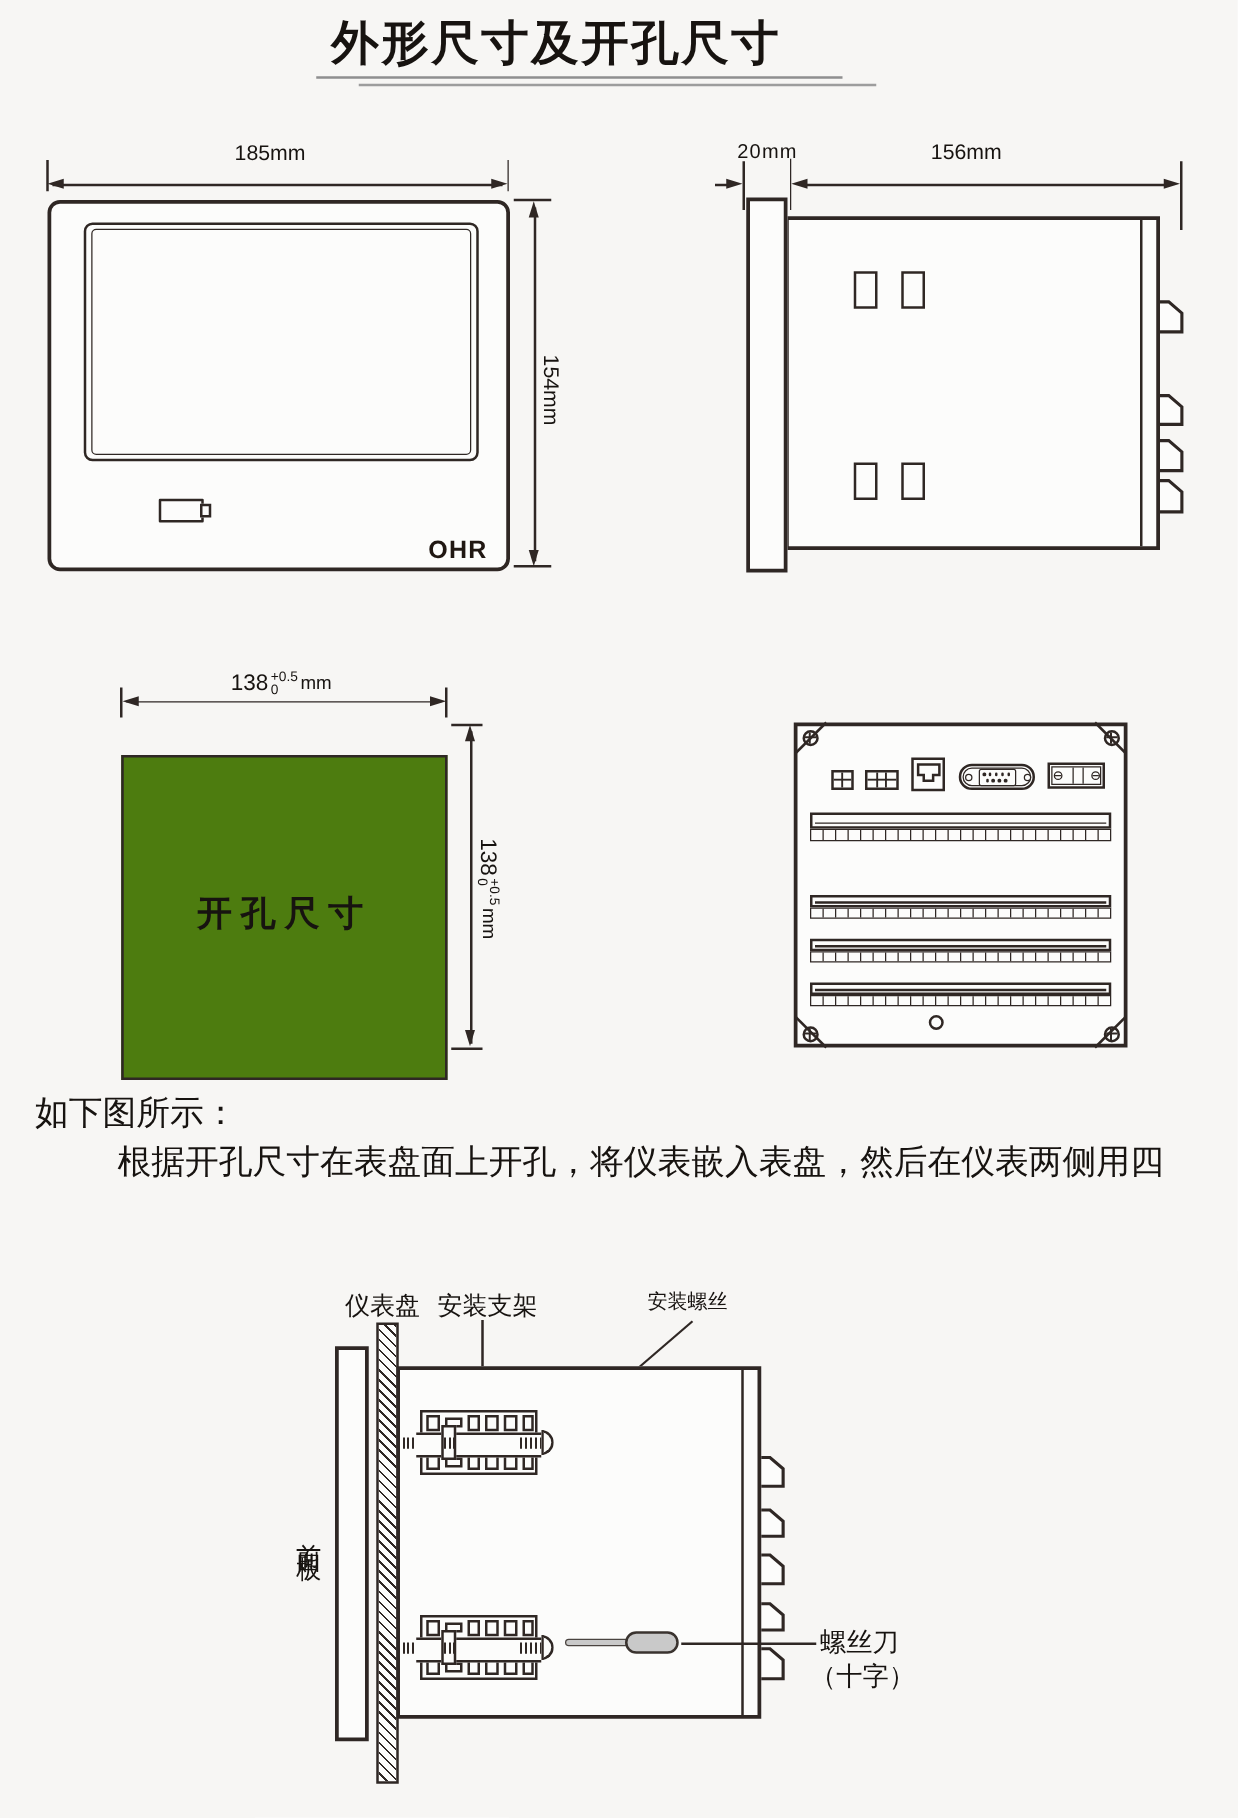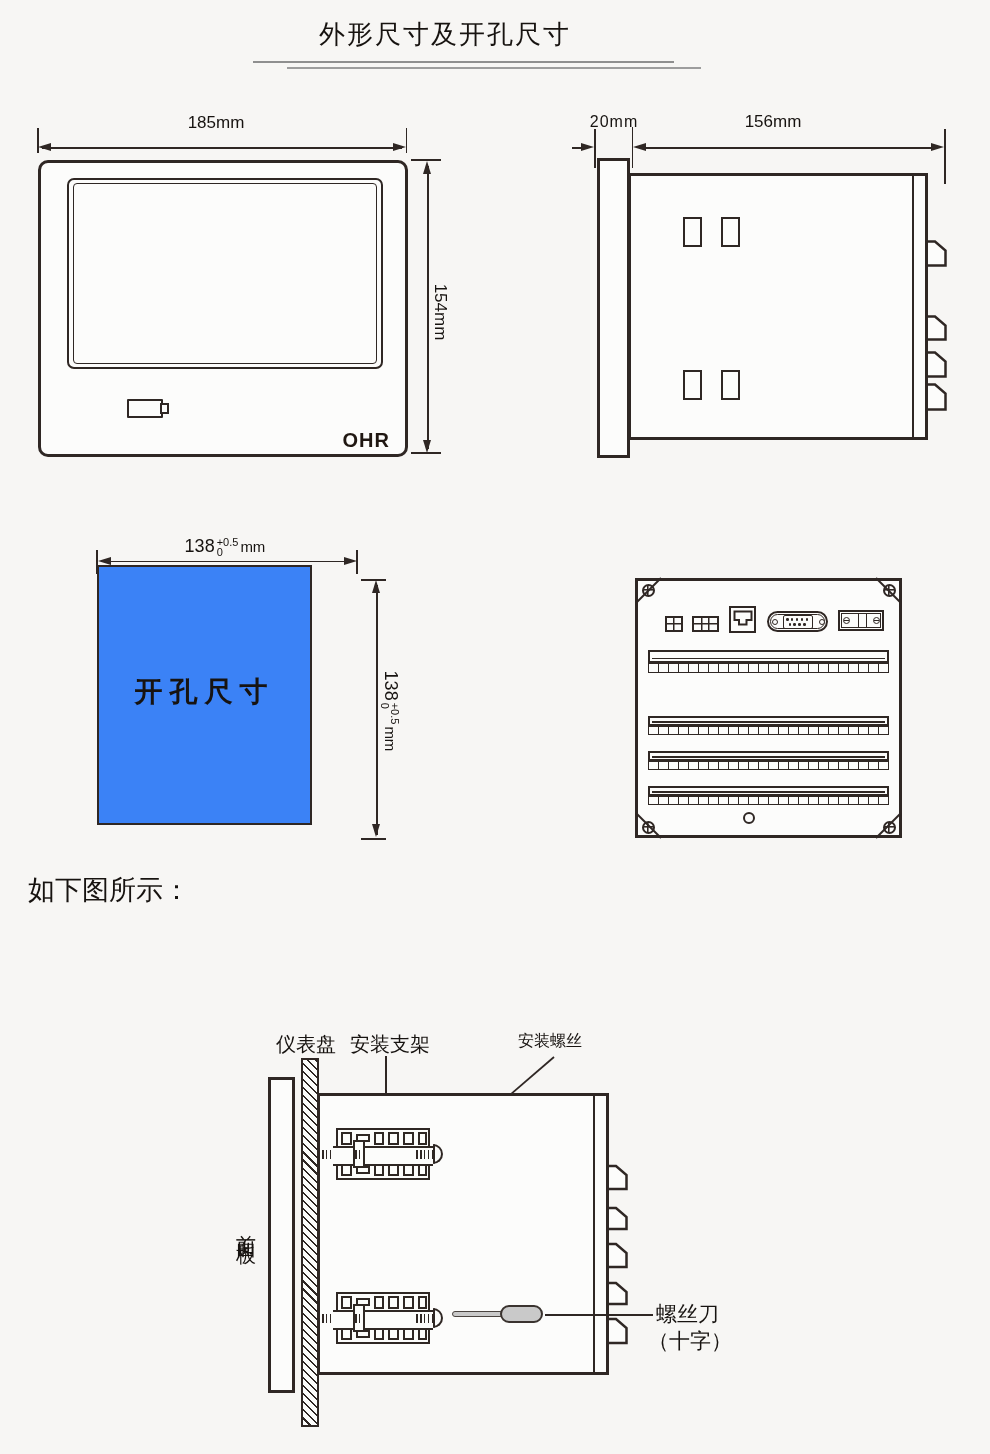--- a/index.html
+++ b/index.html
@@ -32,21 +32,21 @@
   .bc{position:absolute;border:2px solid var(--ink);background:#fcfcfb;box-sizing:border-box}
   .tol{display:inline-flex;flex-direction:column;align-items:flex-start;font-size:11px;line-height:10px;margin:0 2px;transform:translateY(1px)}
   .tol b,.tol i{font-weight:normal;font-style:normal}
   svg{position:absolute;left:0;top:0;pointer-events:none}
 </style>
 </head>
 <body>
 
 <div class="page">
 
-  <div class="t ctr" style="left:245px;top:10px;width:400px;height:48px;font-size:26px;font-weight:400;letter-spacing:2px">外形尺寸及开孔尺寸</div>
+  <div class="t ctr" style="left:245px;top:10px;width:400px;height:48px;font-size:38px;font-weight:700;letter-spacing:2px">外形尺寸及开孔尺寸</div>
   <div class="gln" style="left:253px;top:61px;width:421px;height:1.5px"></div>
   <div class="gln" style="left:287px;top:67px;width:414px;height:1.5px;background:#9d9d9d"></div>
 
   <div class="t ctr" style="left:166px;top:114px;width:100px;height:18px;font-size:17px">185mm</div>
   <div class="ln" style="left:37px;top:128px;width:1.5px;height:25px"></div>
   <div class="ln" style="left:405.5px;top:128px;width:1.5px;height:25px"></div>
   <div class="ln" style="left:42px;top:147px;width:360px;height:1.5px"></div>
   <div class="ah l" style="left:38px;top:143.2px"></div>
   <div class="ah r" style="left:393px;top:143.2px"></div>
 
@@ -90,21 +90,21 @@
         <i>0</i>
       </span>
       <span style="font-size:15px">mm</span>
   </div>
   <div class="ln" style="left:96px;top:550px;width:1.5px;height:24px"></div>
   <div class="ln" style="left:356px;top:550px;width:1.5px;height:24px"></div>
   <div class="ln" style="left:101px;top:560.5px;width:252px;height:1.5px"></div>
   <div class="ah l" style="left:97.5px;top:557px"></div>
   <div class="ah r" style="left:343.5px;top:557px"></div>
 
-  <div class="box b25 ctr" style="left:97px;top:565px;width:215px;height:260px;background:#3b82f6">
+  <div class="box b25 ctr" style="left:97px;top:604px;width:261px;height:260px;background:#4d7c0f">
     <span class="ts" style="font-size:28px;font-weight:600;letter-spacing:7px;transform:translateY(-3px)">开孔尺寸</span>
   </div>
 
   <div class="ln" style="left:361px;top:579px;width:25px;height:1.5px"></div>
   <div class="ln" style="left:361px;top:838px;width:25px;height:1.5px"></div>
   <div class="ln" style="left:376px;top:585px;width:1.5px;height:250px"></div>
   <div class="ah u" style="left:372.2px;top:580px"></div>
   <div class="ah d" style="left:372.2px;top:824px"></div>
   <div class="t ctr" style="left:321px;top:698px;width:140px;height:26px;font-size:18px;transform:rotate(90deg)">
     <span>138</span>
@@ -272,20 +272,21 @@
       <i></i>
       <i></i>
       <i></i>
       <i></i>
       <i></i>
     </div>
 
   <div class="abs" style="left:743px;top:812px;width:12px;height:12px;border:2.5px solid var(--ink);border-radius:50%;box-sizing:border-box;background:#fcfcfb"></div>
 
   <div class="t ts" style="left:28px;top:872px;font-size:27px">如下图所示：</div>
+  <div class="t ts" style="left:94px;top:911px;font-size:27px">根据开孔尺寸在表盘面上开孔，将仪表嵌入表盘，然后在仪表两侧用四</div>
 
   <div class="t ts" style="left:276px;top:1031px;font-size:20px">仪表盘</div>
   <div class="t ts" style="left:350px;top:1031px;font-size:20px">安装支架</div>
   <div class="t ts" style="left:518px;top:1031px;font-size:16px">安装螺丝</div>
   <div class="ln" style="left:385px;top:1056px;width:1.5px;height:68px"></div>
 
   <div class="box" style="left:317px;top:1093px;width:292px;height:282px;z-index:1"></div>
   <div class="ln" style="left:593px;top:1096px;width:2px;height:276px;z-index:1"></div>
   <div class="box" style="left:268px;top:1077px;width:27px;height:316px;z-index:2"></div>
   <div class="box b2 hatch" style="left:301px;top:1058px;width:18px;height:369px;z-index:3"></div>

